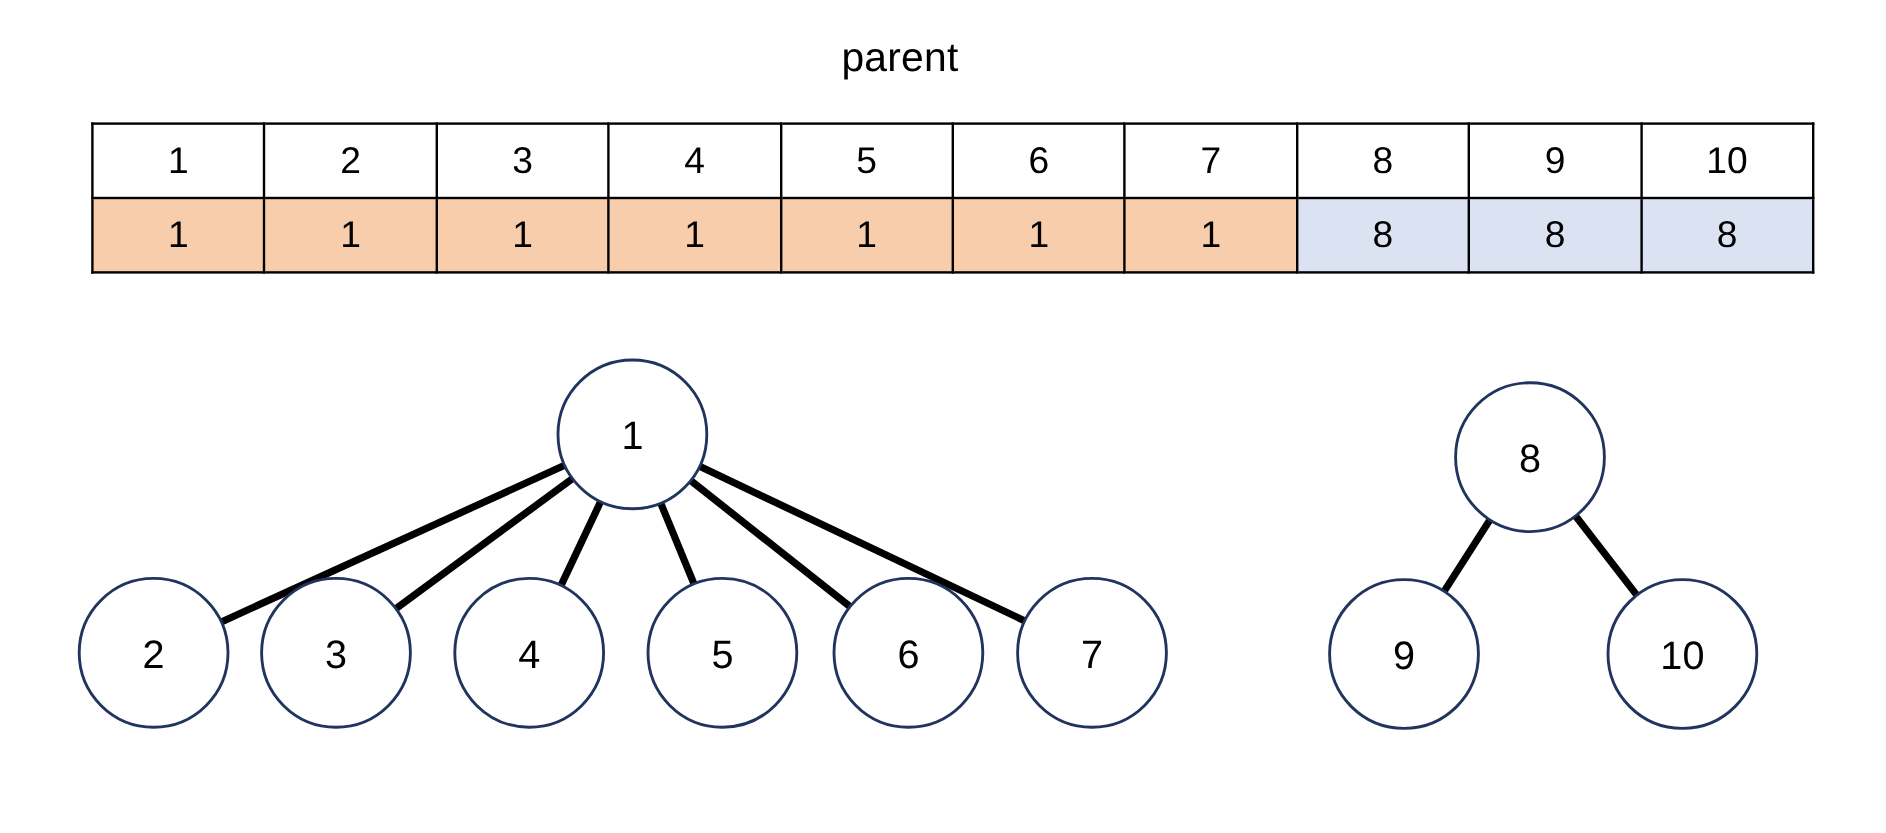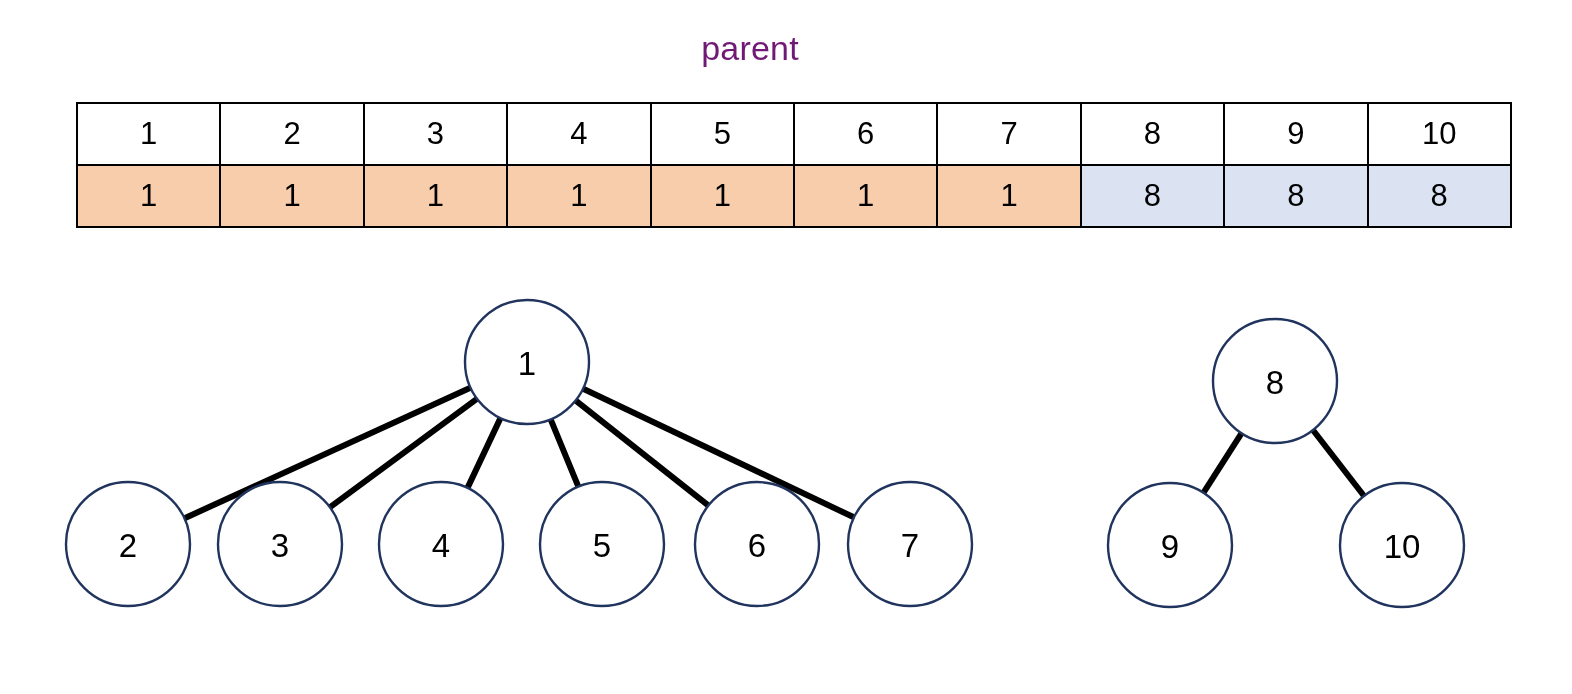--- a/index.html
+++ b/index.html
@@ -22,21 +22,21 @@
 
   
   #array-title {
     position: absolute;
     left: 0;
     top: 26px;
     width: 1500px;
     text-align: center;
     font-size: 34px;
     line-height: 44px;
-    color: #701a75;
+    color: #000000;
     letter-spacing: 0.2px;
     white-space: nowrap;
   }
 
   
   #parent-table {
     position: absolute;
     left: 76px;
     top: 102px;
     border-collapse: collapse;

